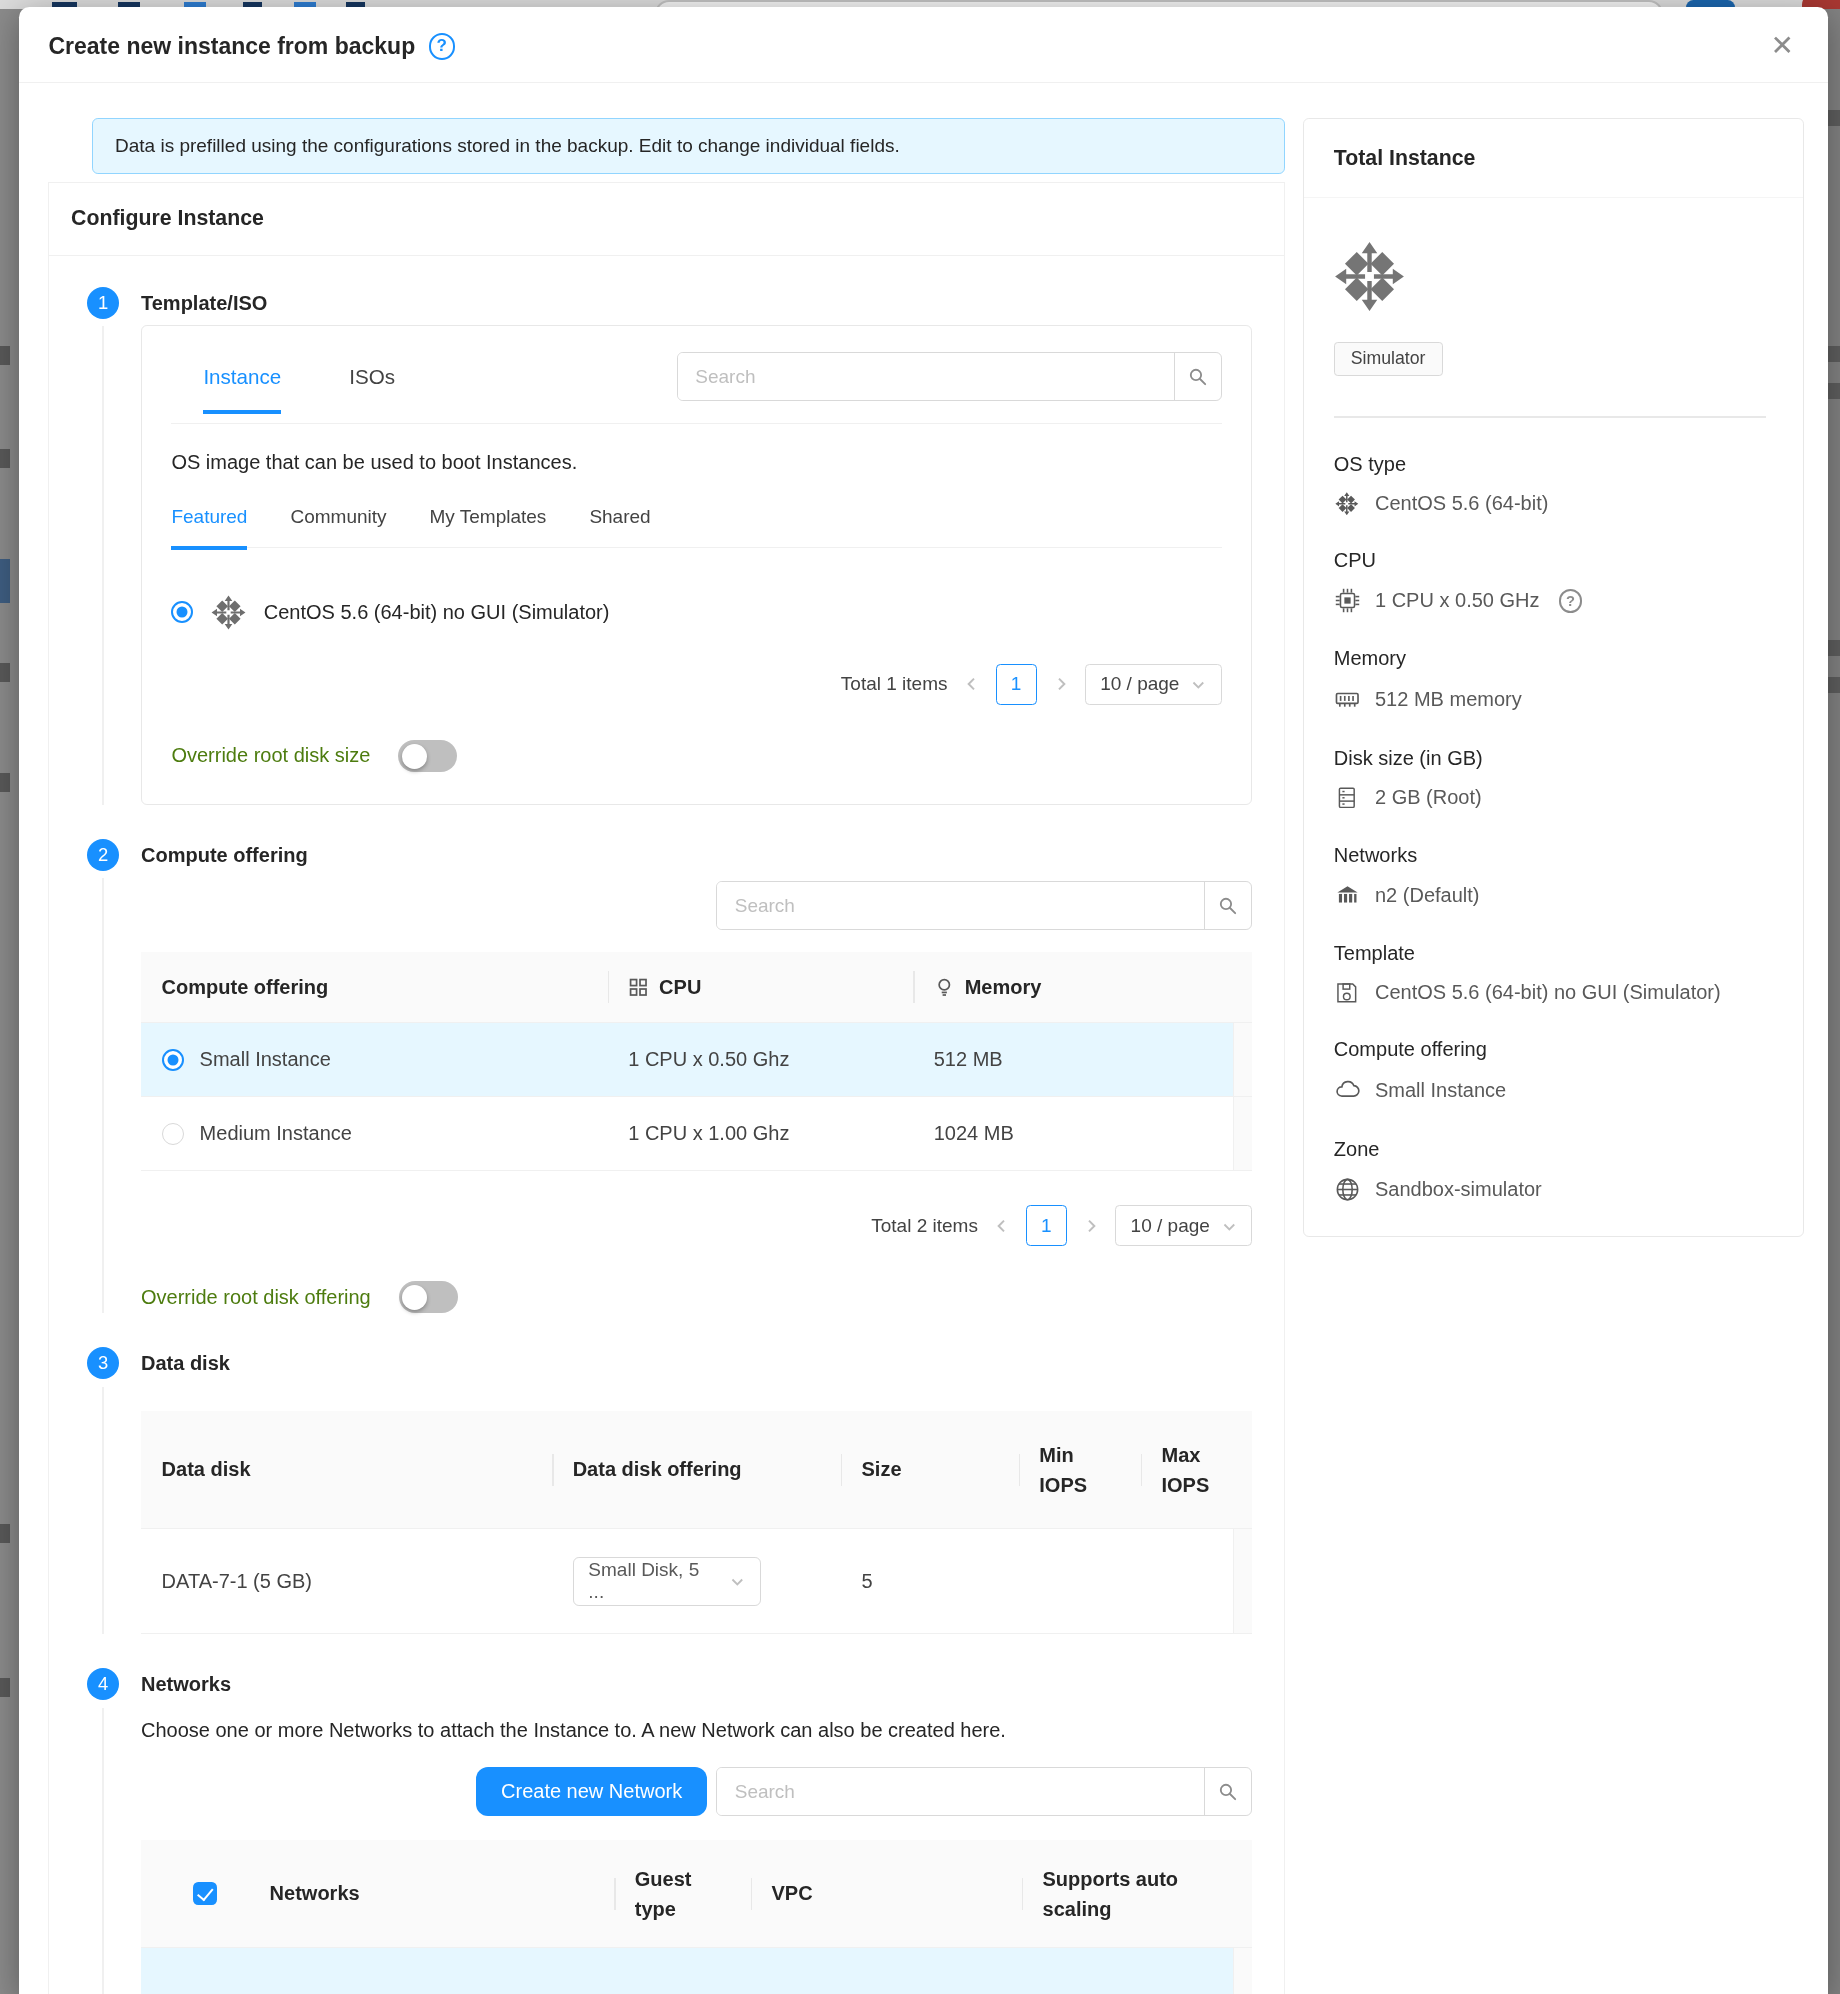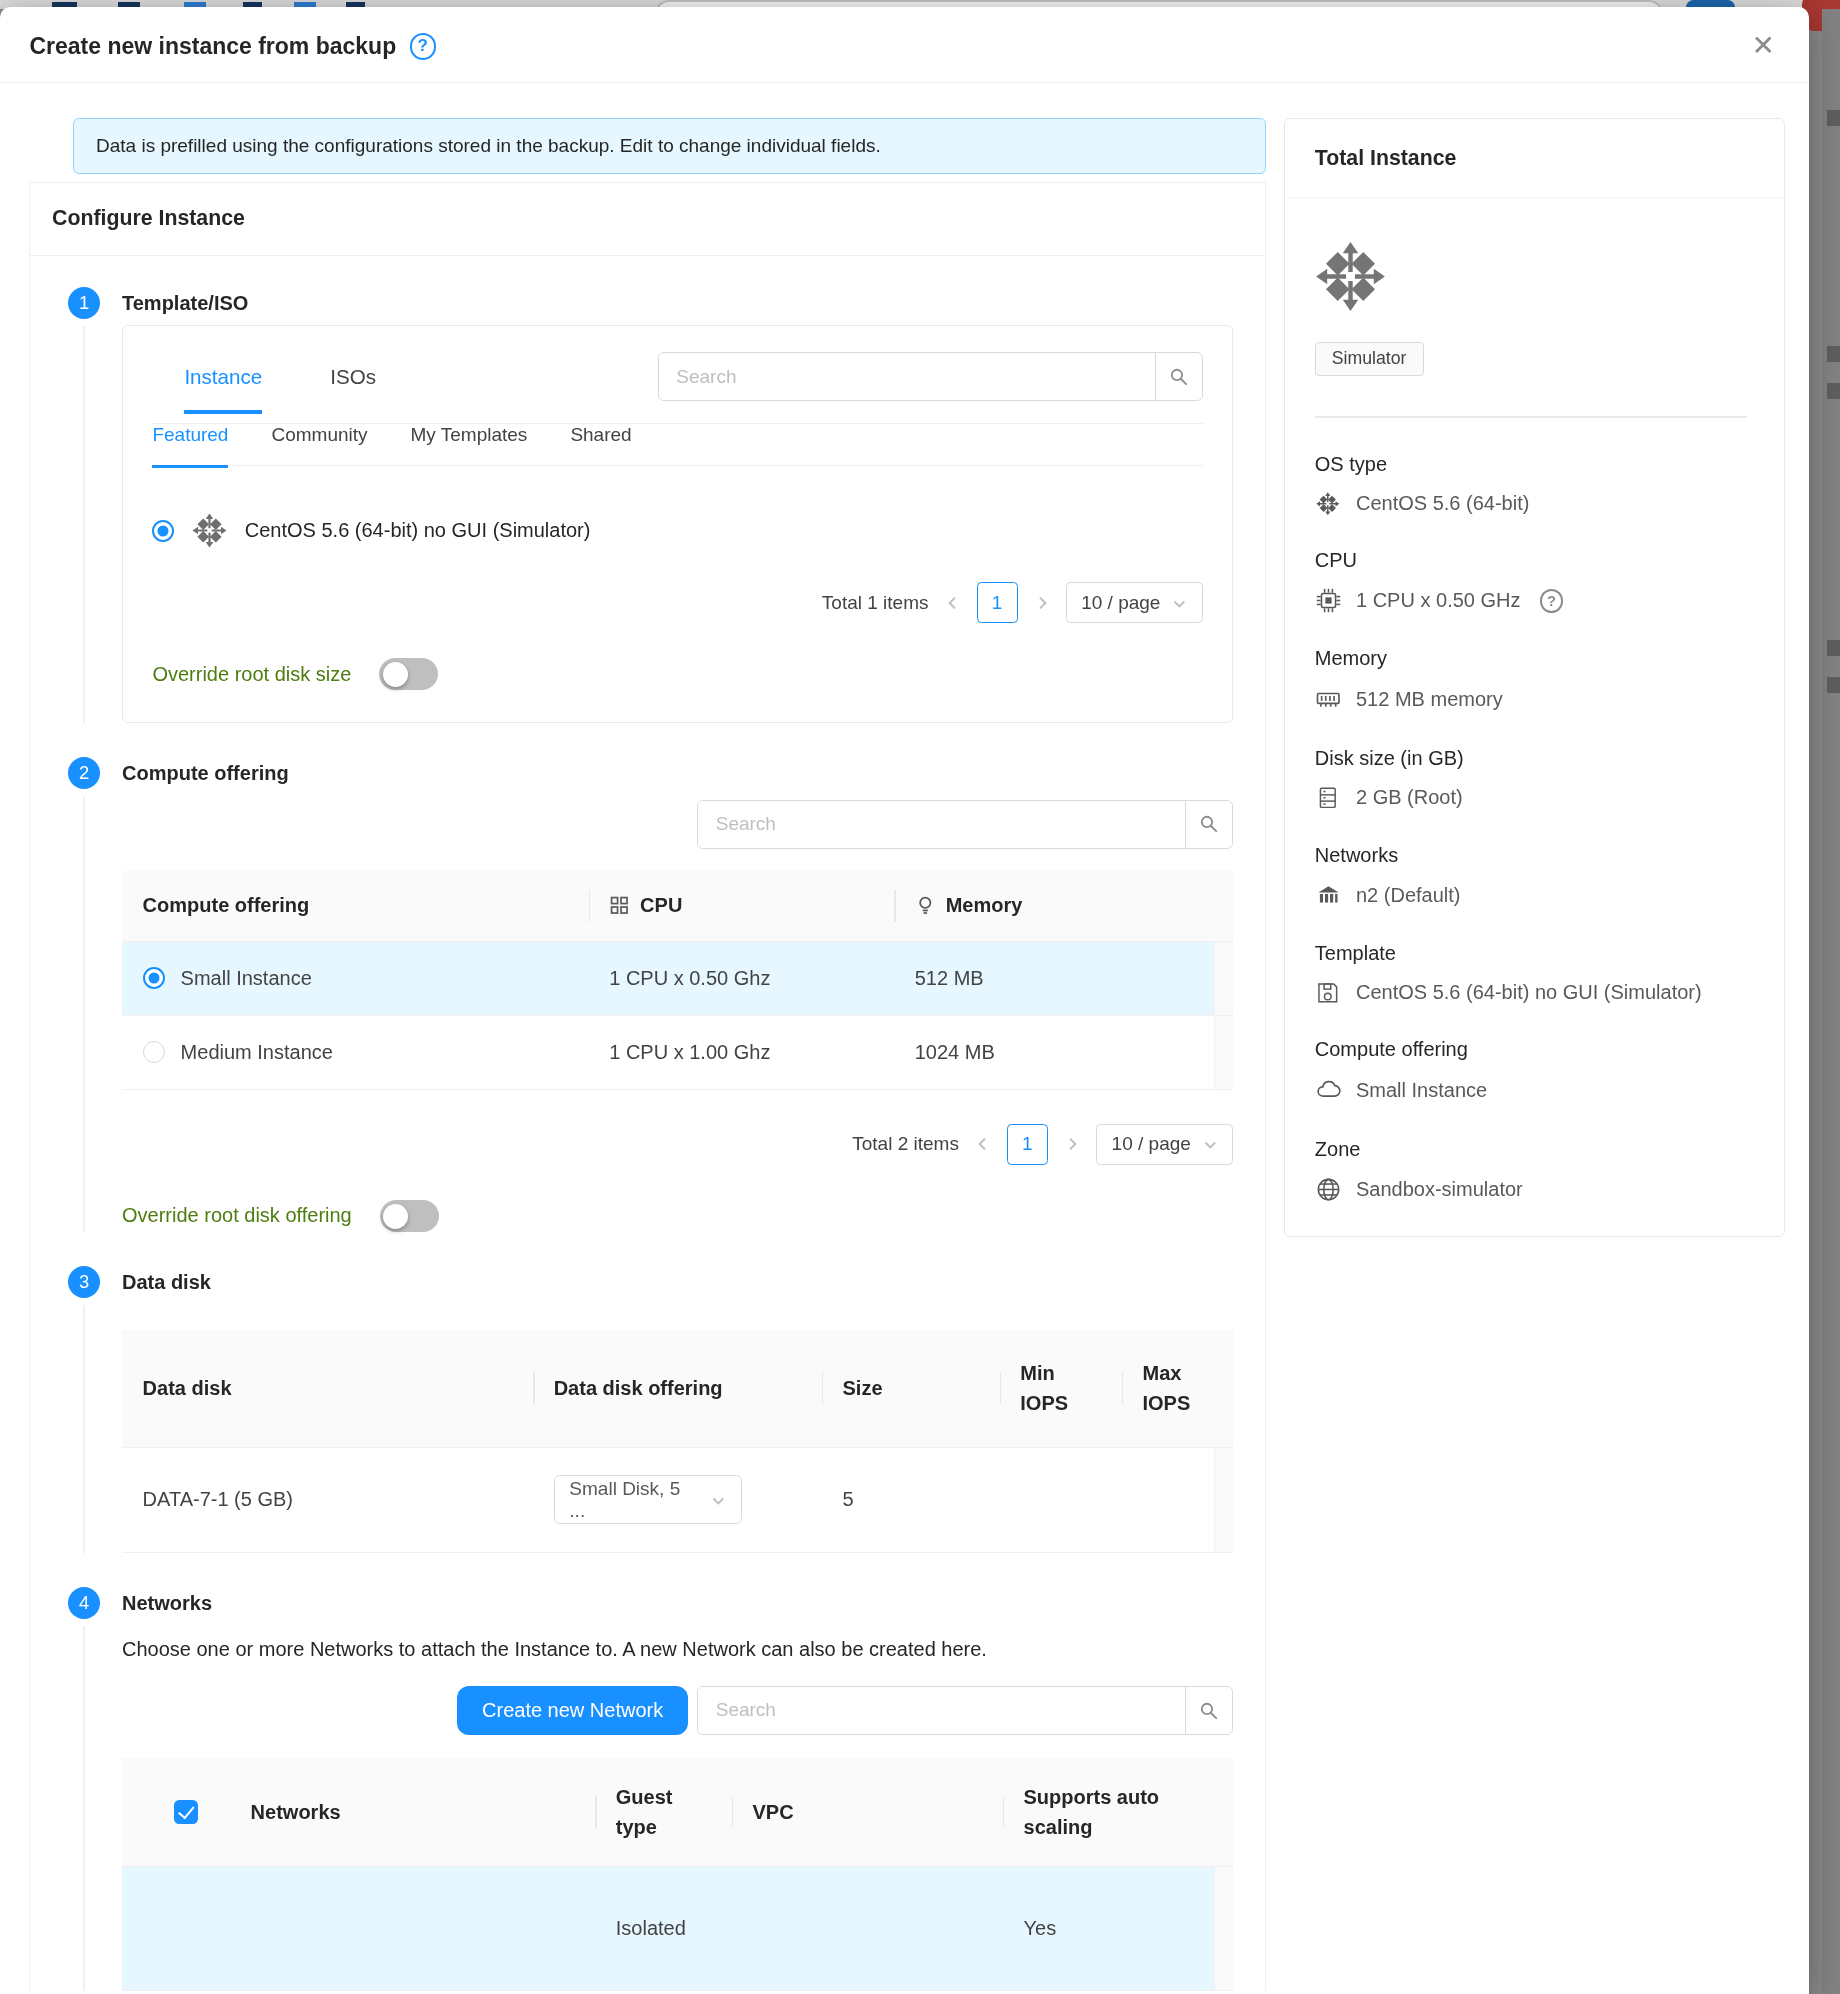--- a/index.html
+++ b/index.html
@@ -14,21 +14,21 @@
   .bg-logo-bar.b5{left:294px;width:22px;background:#2e7dd1;} .bg-logo-bar.b6{left:346px;width:19px;}
   .bg-search-pill { position:absolute; left:655px; top:0; width:1008px; height:28px; border:2.2px solid #c2c2c2; border-radius:16px; background:#f4f4f4; }
   .bg-blue-blob { position:absolute; left:1686px; top:0; width:49px; height:25px; border-radius:7.4px; background:#1b66ae; }
   .bg-badge { position:absolute; left:1802px; top:-7.4px; width:43px; height:38px; border-radius:11.8px; background:#a93832; }
   .bg-mark { position:absolute; background:#595959; width:10.3px; height:19px; left:0; }
   .bg-mark.blue { background:#3e5d81; }
   .bg-rmark { position:absolute; background:#5f5f5f; width:13.3px; height:16px; right:0; }
   .bg-rcol { position:absolute; right:0; top:8.8px; width:17.7px; bottom:0; background:#838383; }
 
   
-  .modal { position:absolute; left:0; top:7.4px; width:1809px; height:1988px;
+  .modal { position:absolute; left:19px; top:7.4px; width:1809px; height:1988px;
            background:#fff; border-radius:10.3px 10.3px 0 0; box-shadow:0 7.4px 35px rgba(0,0,0,.35); overflow:hidden; }
   .modal-header { display:flex; align-items:center; justify-content:space-between; padding:25px 34px 22px 29.4px; border-bottom:1.5px solid #f0f0f0; }
   .title-wrap { display:flex; align-items:center; gap:13.3px; }
   .modal-title { font-size:23px; font-weight:700; color:#262626; }
   .help-circle { display:inline-flex; align-items:center; justify-content:center; width:26.5px; height:26.5px; border:2.2px solid #1890ff; border-radius:50%; color:#1890ff; font-size:17px; font-weight:600; }
   .close-x { font-size:28px; color:#8c8c8c; line-height:1; cursor:pointer; }
 
   .modal-body { display:flex; align-items:flex-start; gap:18.4px; padding:35px 24px 0 29px; }
   .main-col { width:1238px; }
 
@@ -195,20 +195,21 @@
                         <span class="side-ic">
                           <svg class="icon-svg" width="23.6" height="23.6" viewBox="0 0 64 64">
                               <circle cx="27" cy="27" r="14" fill="none" stroke="#8c8c8c" stroke-width="5"></circle>
                               <line x1="38" y1="38" x2="52" y2="52" stroke="#8c8c8c" stroke-width="5" stroke-linecap="round"></line>
                             </svg>
                         </span>
                       </div>
                     </div>
                   </div>
 
+                  <div class="tpl-desc">OS image that can be used to boot Instances.</div>
 
                   <div class="subtabs">
                     <span class="subtab active">Featured</span>
                     <span class="subtab">Community</span>
                     <span class="subtab">My Templates</span>
                     <span class="subtab">Shared</span>
                   </div>
 
                   <div class="option-row">
                     <span class="radio checked"></span>

